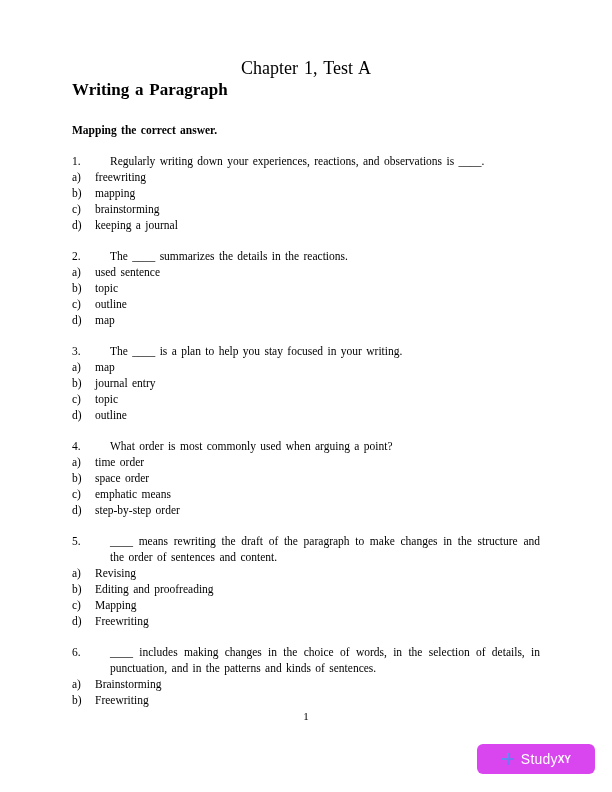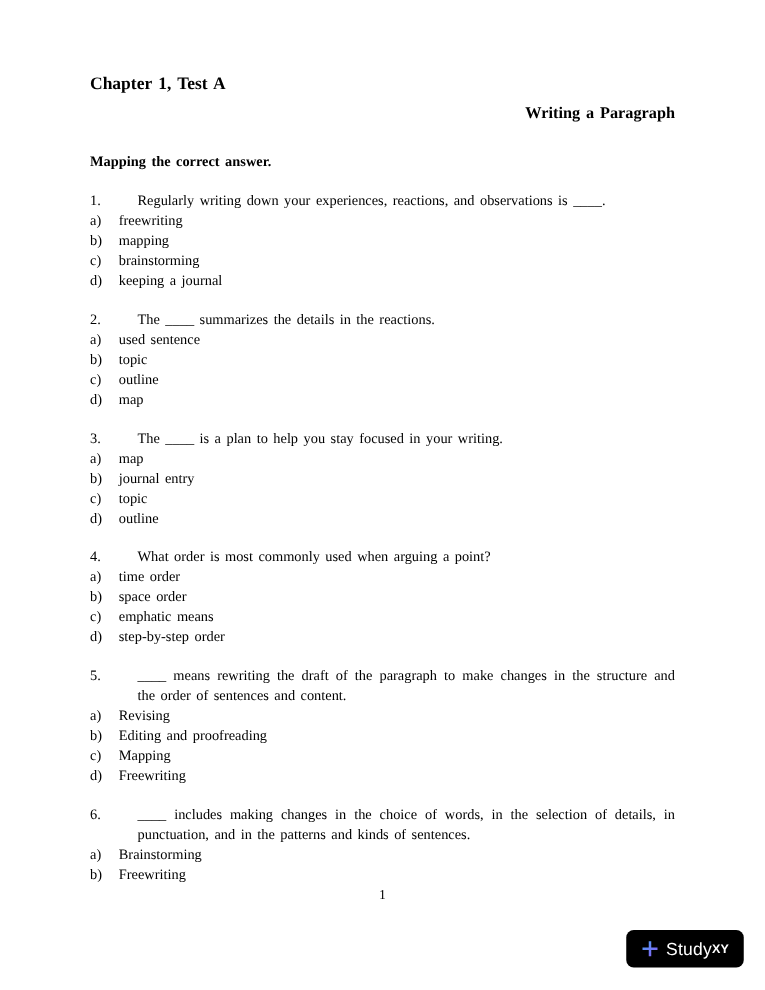--- a/index.html
+++ b/index.html
@@ -13,28 +13,29 @@
     overflow: hidden;
   }
   .page { position: absolute; inset: 0; }
   .content {
     padding: 60px 72px 0 72px;
     font-size: 11.5px;
     line-height: 16px;
     word-spacing: 1.5px;
   }
   .title {
+    text-align: center;
+    font-weight: normal;
+    font-size: 18px;
+    line-height: 16px;
+  }
+  .subtitle {
+    text-align: left;
     font-weight: bold;
-    font-size: 14px;
-    line-height: 16px;
-  }
-  .subtitle {
-    text-align: right;
-    font-weight: bold;
-    font-size: 13px;
+    font-size: 17px;
     margin-top: 6px;
   }
   .instruction {
     font-weight: bold;
     margin-top: 24px;
   }
   .question { margin-top: 15px; }
   .row { display: flex; }
   .marker { width: 23px; flex: 0 0 23px; }
   .text { flex: 1; }
@@ -45,25 +46,25 @@
     top: 710px;
     text-align: center;
     font-size: 11px;
     font-family: "Liberation Serif", serif;
   }
   .logo {
     position: absolute;
     right: 17px;
     top: 744px;
     height: 30px;
-    background: #000000;
+    background: #d946ef;
     border-radius: 6px;
     display: flex;
     align-items: center;
-    padding: 0 12px;
+    padding: 0 24px;
     font-family: "Liberation Sans", sans-serif;
   }
   .logo-plus { display: flex; align-items: center; margin-right: 6px; }
   .logo-study { color: #ffffff; font-size: 14px; font-weight: 400; letter-spacing: 0.2px; }
   .logo-xy { color: #ffffff; font-size: 10px; font-weight: 700; }
 </style>
 </head>
 <body>
 
 <div class="page">

